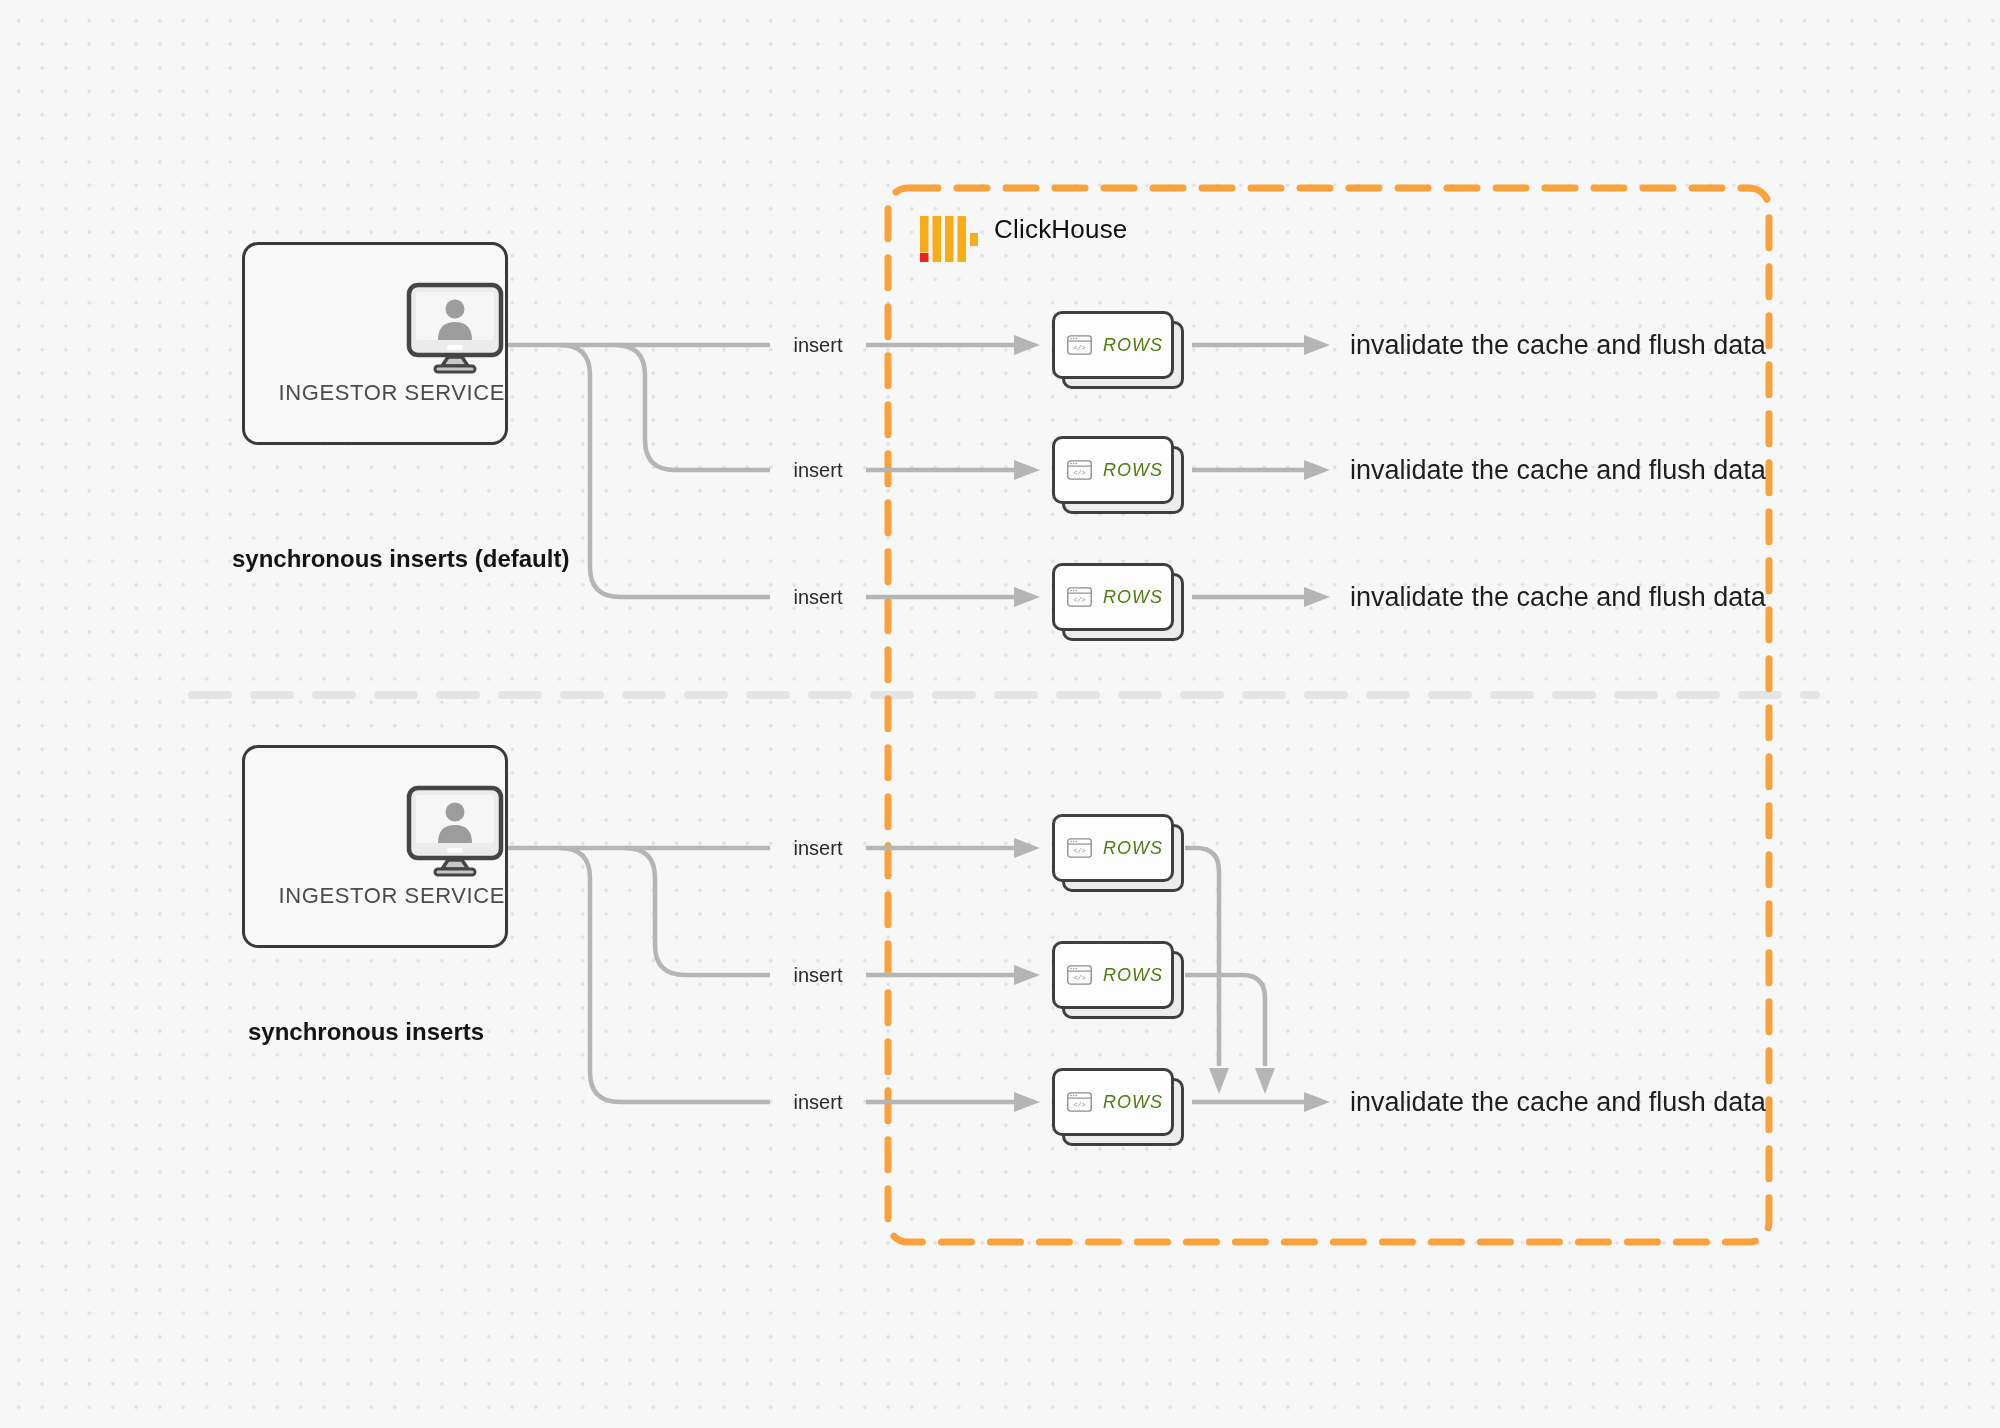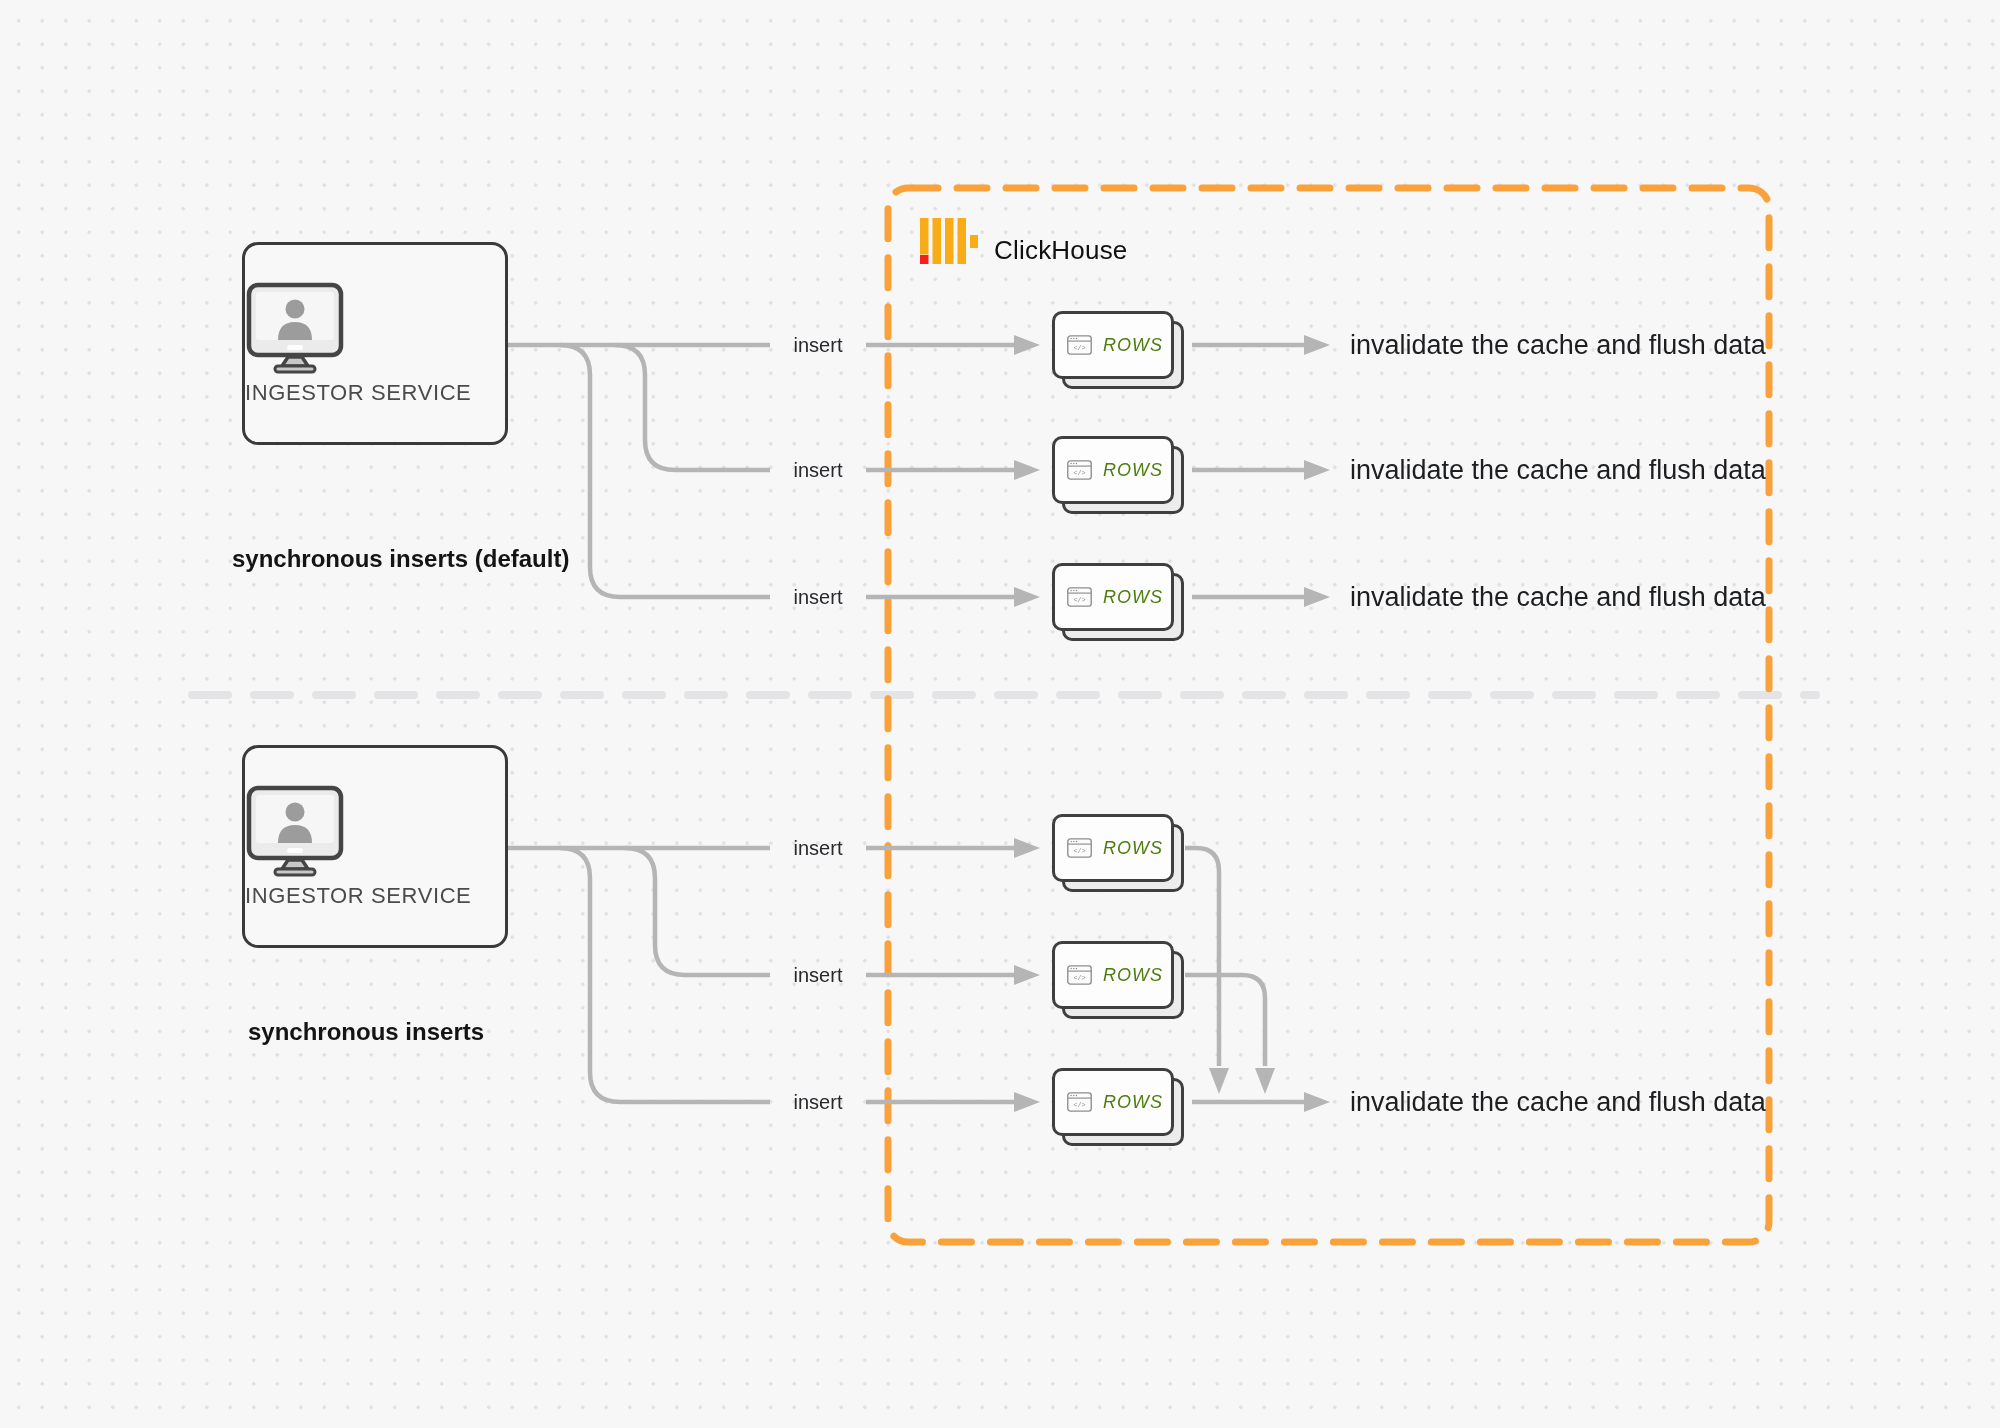--- a/index.html
+++ b/index.html
@@ -17,36 +17,36 @@
     background-position:7px 9px;
   }
   svg.layer{position:absolute;left:0;top:0;}
   
   .ingestor{
     position:absolute;left:242px;width:266px;height:203px;
     box-sizing:border-box;
     background:#f8f8f8;
     border:3.5px solid #3a3a3a;
     border-radius:16px;
-    display:flex;flex-direction:column;align-items:flex-start;justify-content:center;
+    display:flex;flex-direction:column;align-items:flex-end;justify-content:center;
   }
   .ingestor .svc-label{
     margin-top:6px;
     font-size:22px;color:#4b4b4b;letter-spacing:.6px;
   }
   
   .caption{
     position:absolute;
     font-size:24px;font-weight:bold;color:#141414;
     line-height:32px;white-space:nowrap;
   }
   
   .ch-logo{
     position:absolute;left:920px;top:214px;height:52px;
-    display:flex;align-items:flex-end;gap:16px;
+    display:flex;align-items:flex-start;gap:16px;
   }
   .ch-logo .ch-label{
     font-size:26px;font-weight:500;color:#101010;letter-spacing:.2px;
   }
   
   .insert-label{
     position:absolute;left:770px;width:96px;
     text-align:center;line-height:32px;
     font-size:20px;color:#28292c;white-space:nowrap;
   }

